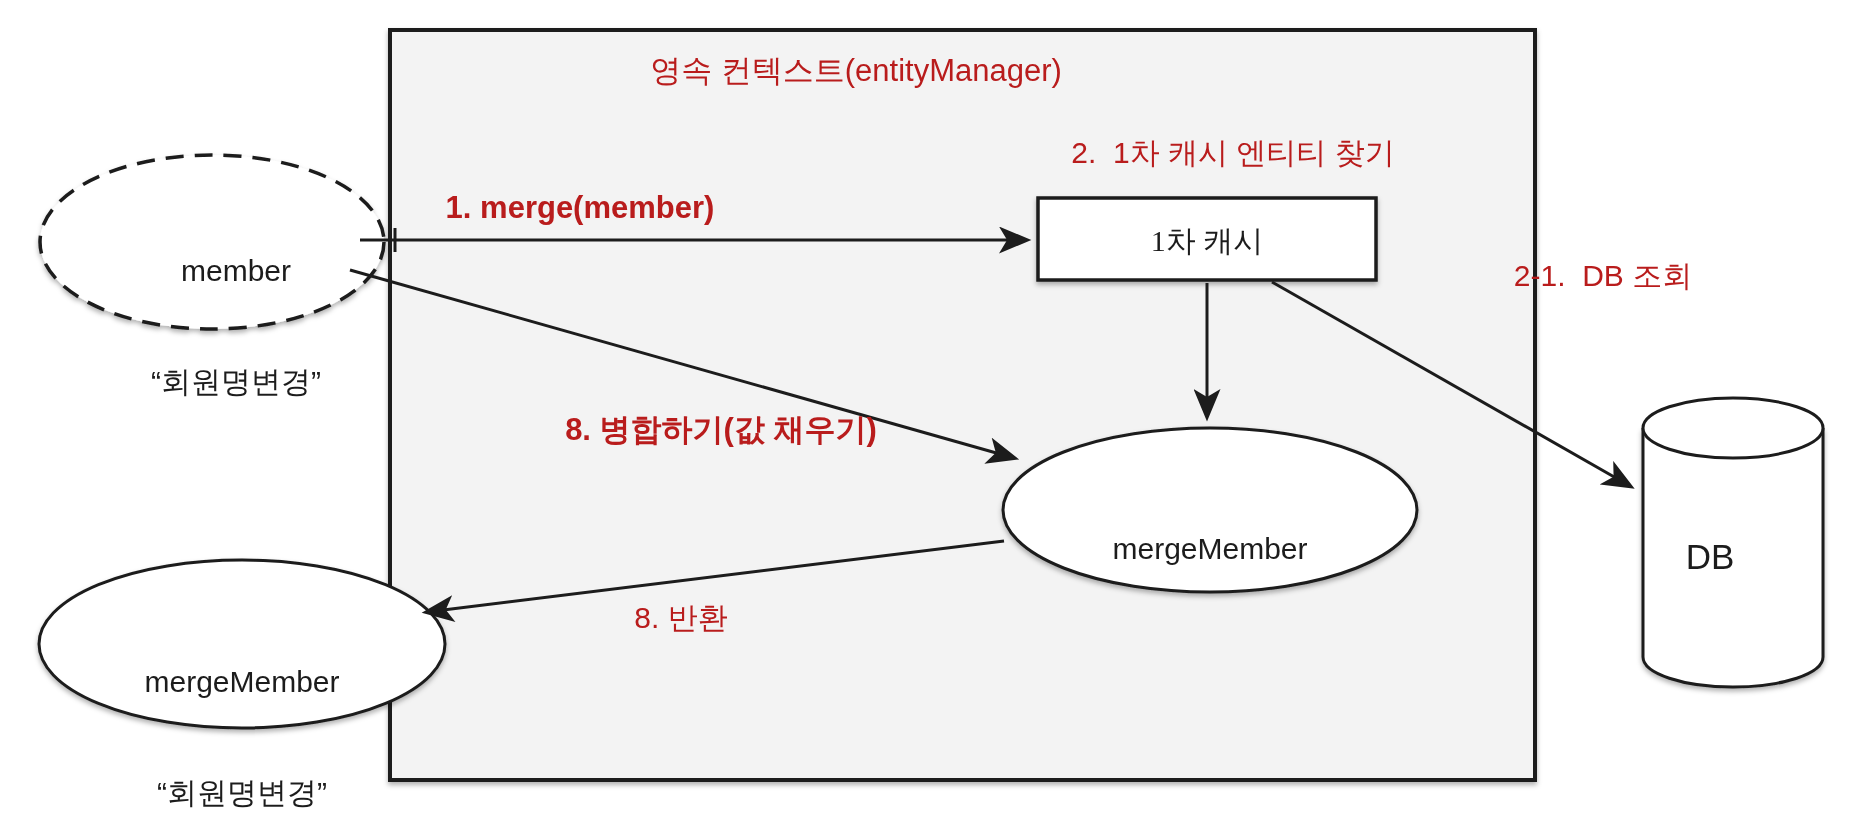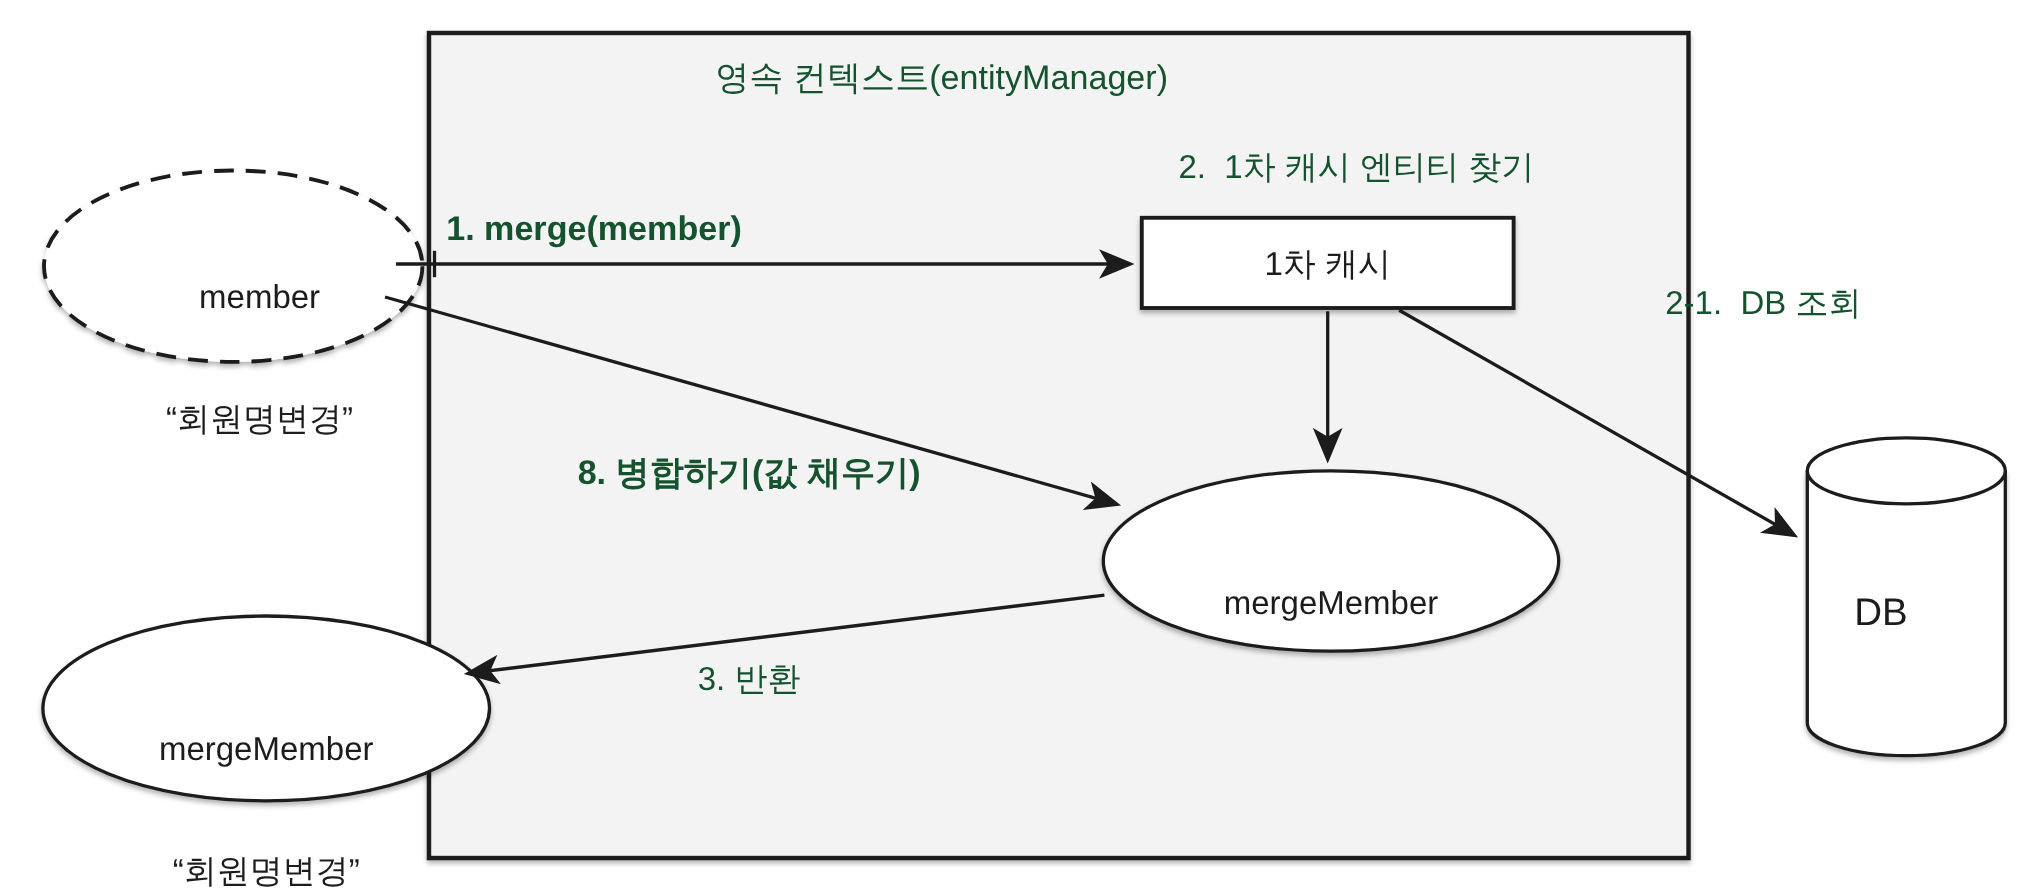--- a/index.html
+++ b/index.html
@@ -11,24 +11,24 @@
     color:#1c1c1c;
     overflow:hidden;
   }
   #shapes{position:absolute;left:0;top:0;}
   .lbl{
     position:absolute;
     transform:translateX(-50%);
     white-space:pre;
     font-size:30px;
     line-height:36px;
-    color:#14532d;
+    color:#b91c1c;
     text-align:center;
   }
-  .bold{font-weight:bold;font-size:31px;}
+  .bold{font-weight:bold;font-size:31px;margin-left:40px;}
   .node-text{
     position:absolute;
     transform:translateX(-50%);
     text-align:center;
     font-size:30px;
     line-height:37px;
     color:#1c1c1c;
     white-space:pre;
   }
   .db-text{font-size:35px;}
@@ -77,28 +77,28 @@
   <div class="lbl title-text" style="left:856px; top:53px;">영속 컨텍스트(entityManager)</div>
 
   <div class="lbl bold" style="left:540px; top:190px;">1. merge(member)</div>
 
   <div class="lbl" style="left:1217px; top:135px;margin-left:16px;">2.  1차 캐시 엔티티 찾기</div>
 
   <div class="lbl" style="left:1584px; top:258px;margin-left:19px;">2-1.  DB 조회</div>
 
   <div class="lbl bold" style="left:681px; top:412px;">8. 병합하기(값 채우기)</div>
 
-  <div class="lbl" style="left:681px; top:600px;">3. 반환</div>
+  <div class="lbl" style="left:681px; top:600px;">8. 반환</div>
 
   <div class="node-text" style="left:212px; top:178px;margin-left:24px;">
     <div>member</div>
     <div>“회원명변경”</div>
   </div>
 
-  <div class="node-text" style="left:1207px; top:222px;">1차 캐시</div>
+  <div class="node-text" style="left:1207px; top:222px;font-family:Liberation Serif, serif;">1차 캐시</div>
 
   <div class="node-text" style="left:1210px; top:456px;">
     <div>mergeMember</div>
   </div>
 
   <div class="node-text" style="left:242px; top:589px;">
     <div>mergeMember</div>
     <div>“회원명변경”</div>
     
   </div>

